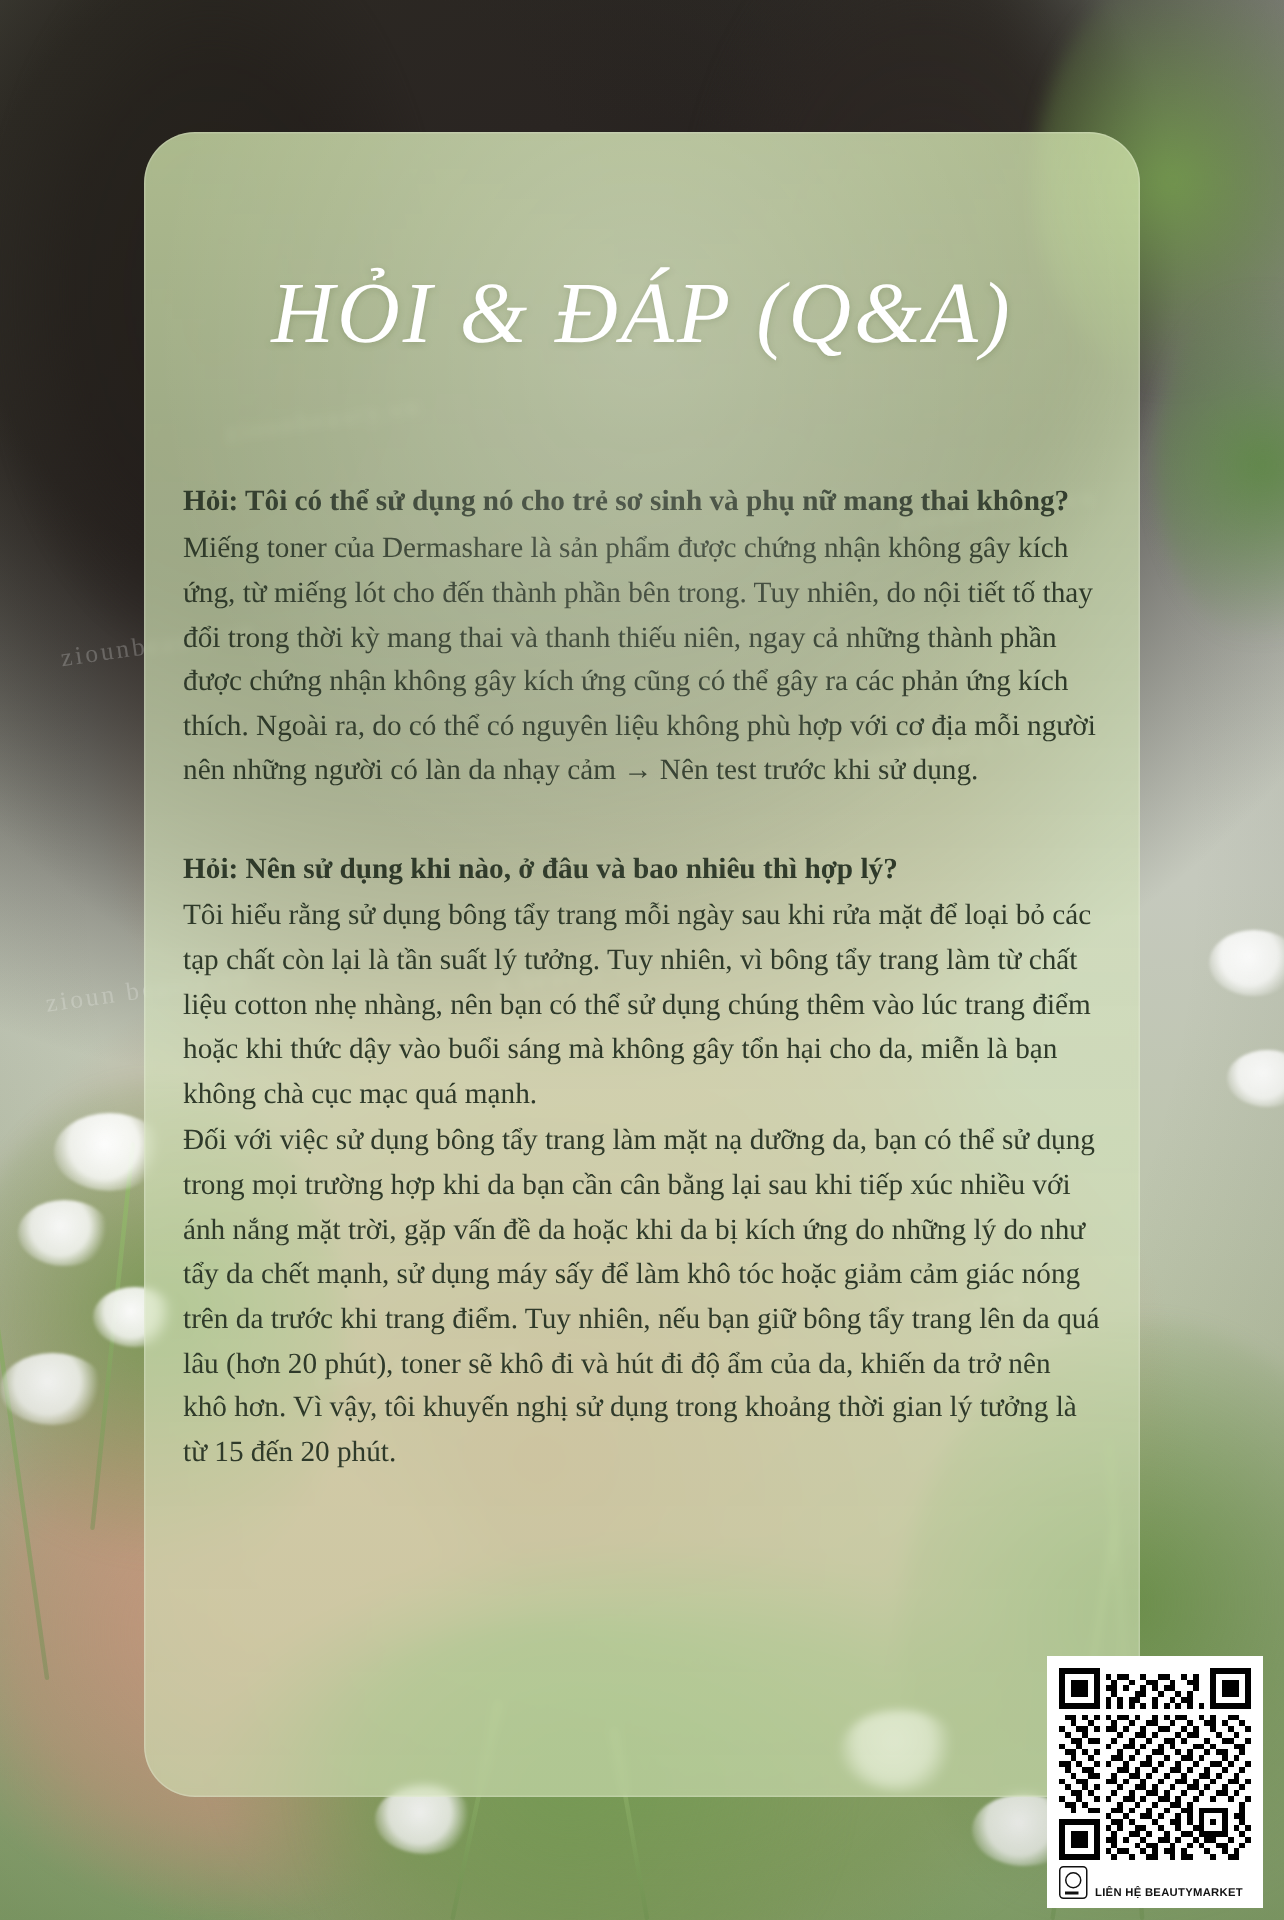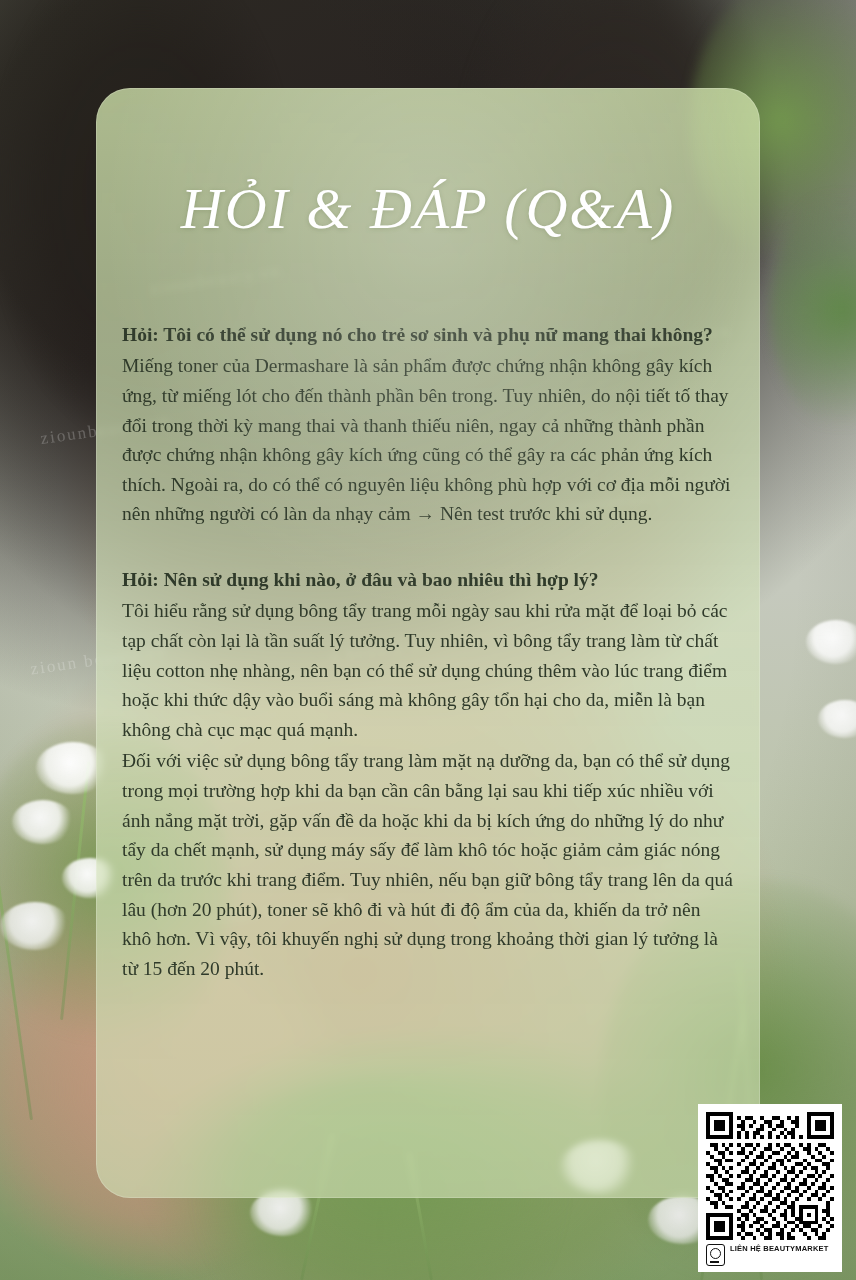--- a/index.html
+++ b/index.html
@@ -196,21 +196,21 @@
     padding: 8px 8px 4px 8px;
     box-sizing: border-box;
   }
   .qr-code {
     width: 128px;
     height: 128px;
     display: block;
   }
   .qr-caption {
     display: flex;
-    align-items: flex-start;
+    align-items: flex-end;
     gap: 5px;
     margin-top: 4px;
     padding-bottom: 2px;
   }
   .qr-caption .logo-box {
     width: 17px;
     height: 20px;
     border: 1.6px solid #111;
     border-radius: 3px;
     position: relative;

